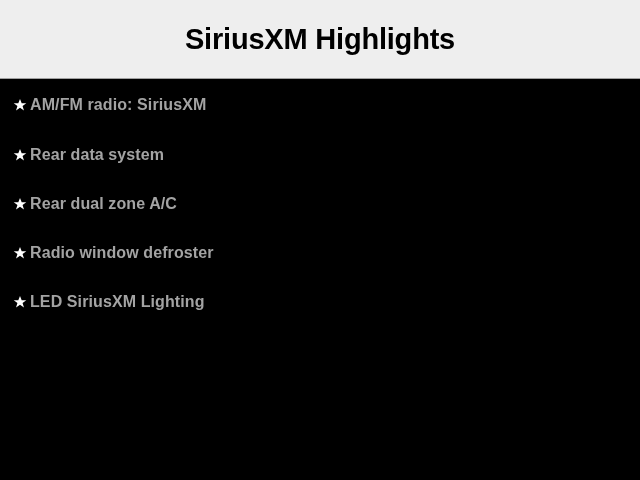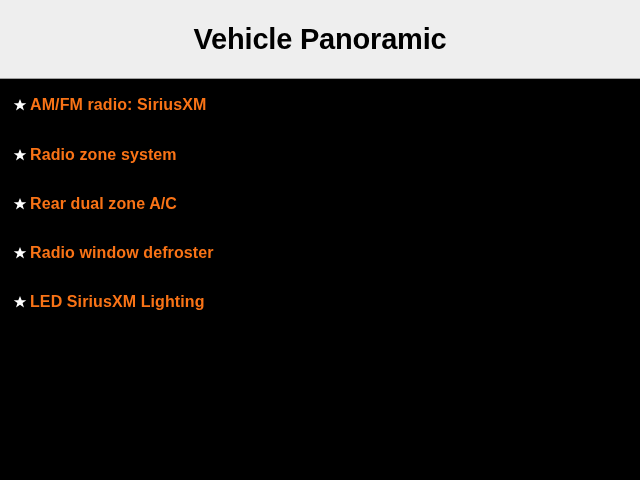--- a/index.html
+++ b/index.html
@@ -75,53 +75,53 @@
     justify-content: center;
     color: #ffffff;
   }
   .star-icon svg {
     display: block;
   }
 
   .highlight-label {
     font-size: 16px;
     font-weight: bold;
-    color: #f97316;
+    color: #a3a3a3;
     line-height: 20px;
     white-space: nowrap;
     letter-spacing: 0.1px;
   }
 </style>
 </head>
 <body>
 
 <div id="page">
 
   <div id="header">
-    <div id="header-title">Vehicle Panoramic</div>
+    <div id="header-title">SiriusXM Highlights</div>
   </div>
 
   <ul id="highlights-list">
 
     <li class="highlight-item">
       <span class="star-icon">
         <svg width="14" height="14" viewBox="0 0 24 24" aria-hidden="true">
           <polygon points="12,1.6 14.9,9.1 22.8,9.1 16.4,13.8 18.8,21.4 12,16.8 5.2,21.4 7.6,13.8 1.2,9.1 9.1,9.1" fill="#ffffff"></polygon>
         </svg>
       </span>
       <span class="highlight-label">AM/FM radio: SiriusXM</span>
     </li>
 
     <li class="highlight-item">
       <span class="star-icon">
         <svg width="14" height="14" viewBox="0 0 24 24" aria-hidden="true">
           <polygon points="12,1.6 14.9,9.1 22.8,9.1 16.4,13.8 18.8,21.4 12,16.8 5.2,21.4 7.6,13.8 1.2,9.1 9.1,9.1" fill="#ffffff"></polygon>
         </svg>
       </span>
-      <span class="highlight-label">Radio zone system</span>
+      <span class="highlight-label">Rear data system</span>
     </li>
 
     <li class="highlight-item">
       <span class="star-icon">
         <svg width="14" height="14" viewBox="0 0 24 24" aria-hidden="true">
           <polygon points="12,1.6 14.9,9.1 22.8,9.1 16.4,13.8 18.8,21.4 12,16.8 5.2,21.4 7.6,13.8 1.2,9.1 9.1,9.1" fill="#ffffff"></polygon>
         </svg>
       </span>
       <span class="highlight-label">Rear dual zone A/C</span>
     </li>

